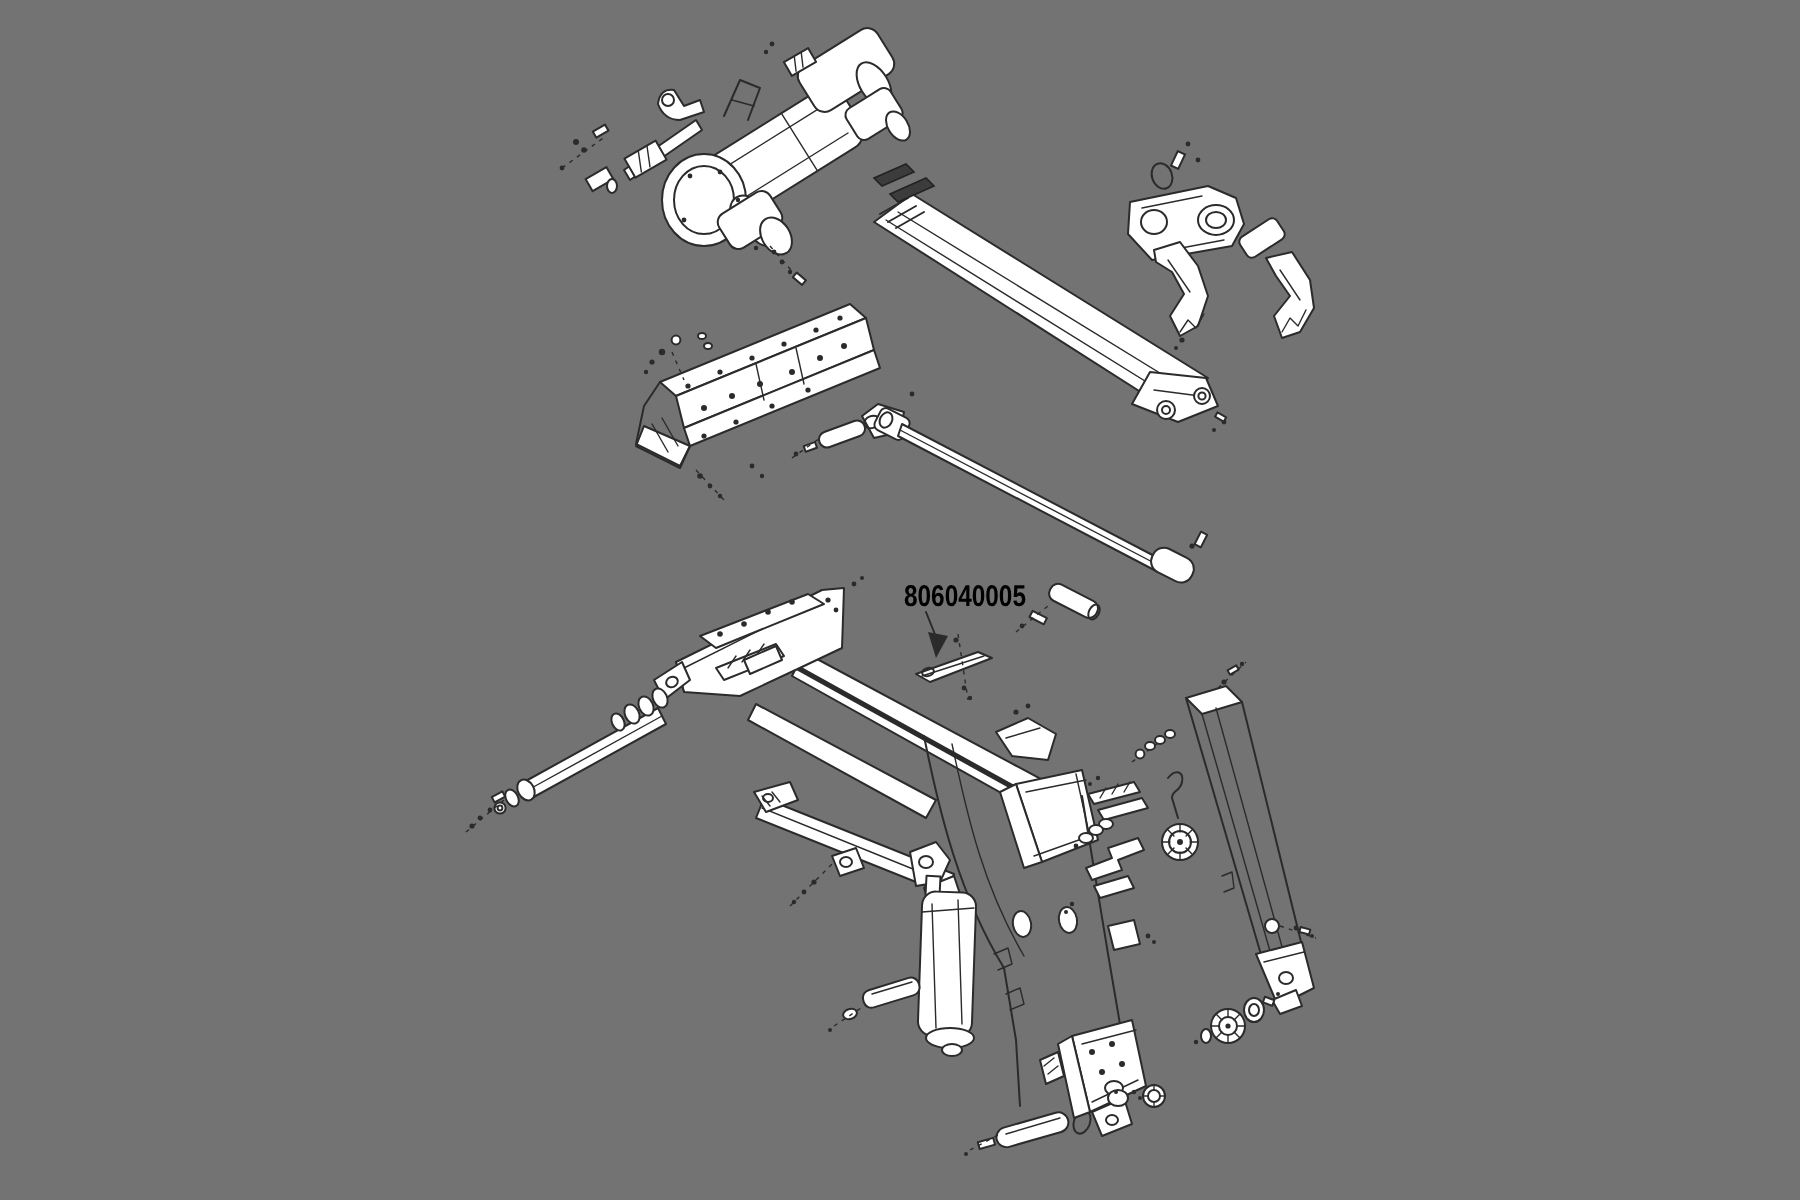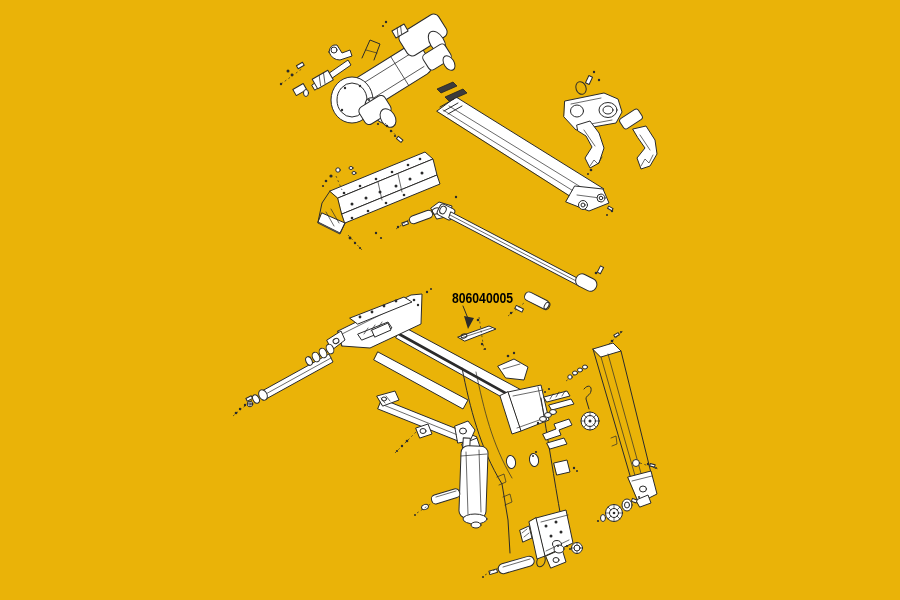--- a/index.html
+++ b/index.html
@@ -1,16 +1,16 @@
 <!DOCTYPE html>
 <html><head>
 <meta charset="utf-8">
 <style>
   html,body{margin:0;padding:0;background:#e9e9e9;}
-  .stage{width:900px;height:600px;background:#eab308;position:relative;overflow:hidden;
+  .stage{width:900px;height:600px;background:#737373;position:relative;overflow:hidden;
          font-family:"Liberation Sans",sans-serif;}
   svg{display:block;}
   
   .s  {fill:none;stroke:#2b2b2b;stroke-width:1;stroke-linejoin:round;stroke-linecap:round;}
   .sw {fill:#ffffff;stroke:#2b2b2b;stroke-width:1;stroke-linejoin:round;stroke-linecap:round;}
   .dk {fill:#3c3c3c;stroke:#222222;stroke-width:.8;}
   .dot{fill:#2b2b2b;stroke:none;}
   .dash{fill:none;stroke:#2b2b2b;stroke-width:.7;stroke-dasharray:2 2.6;}
   .thin{stroke-width:.7;}
   .thick{stroke-width:2.6;}

